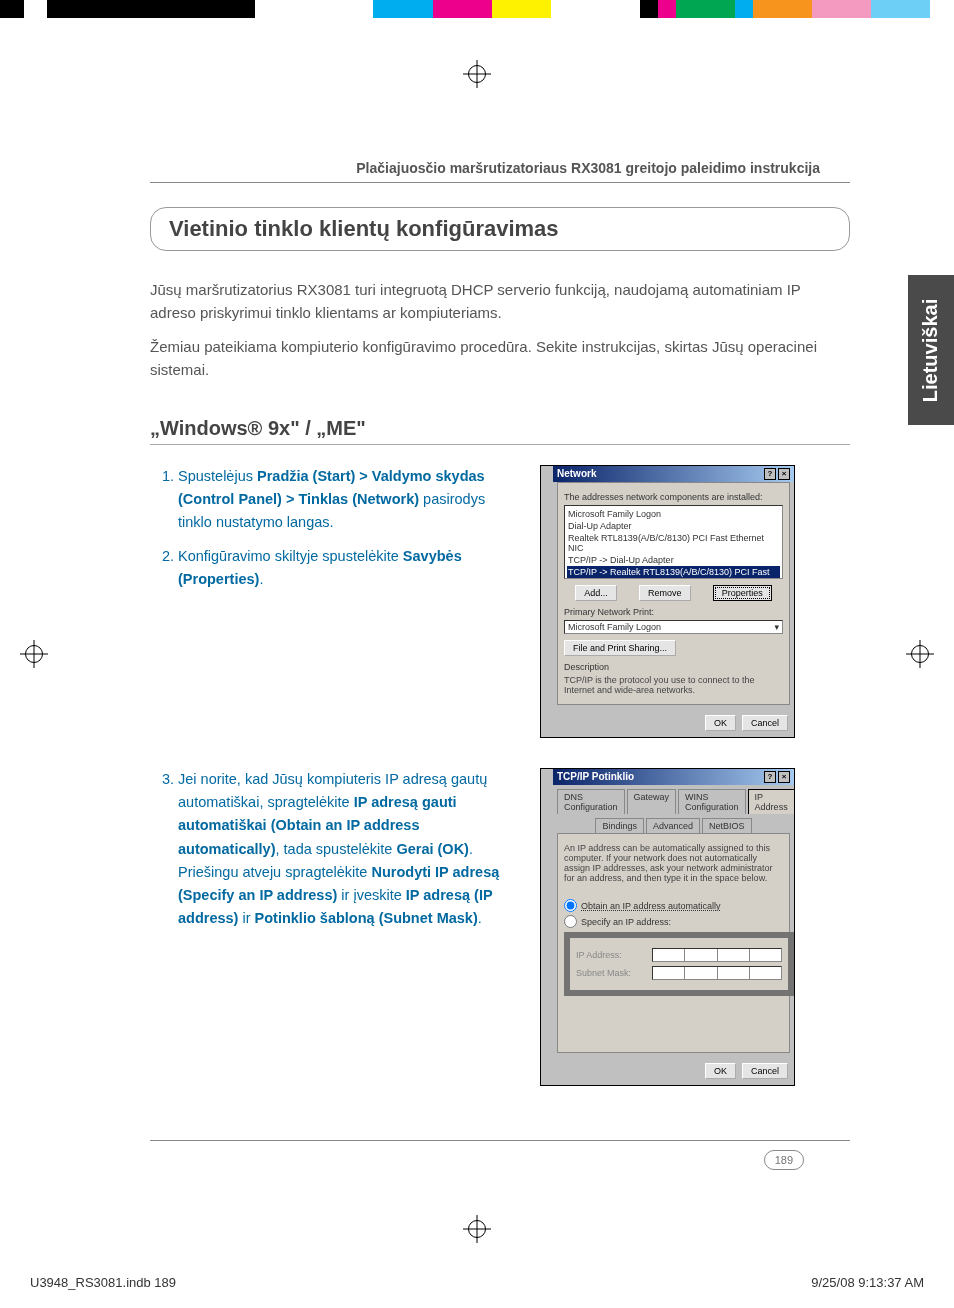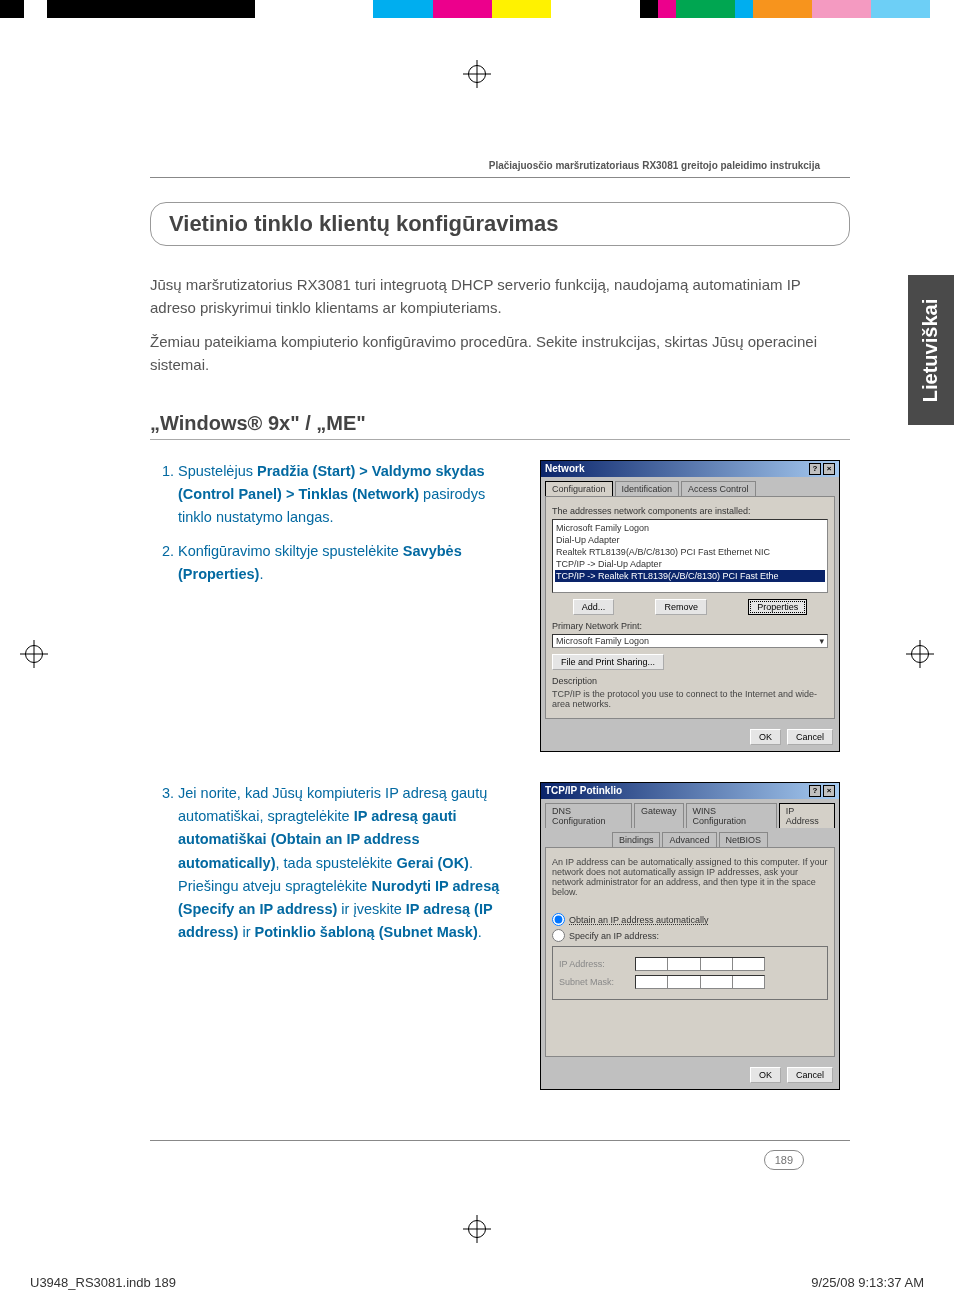--- a/index.html
+++ b/index.html
@@ -22,21 +22,21 @@
   }
   .regmark::before { left: 50%; top: 0; width: 1px; height: 100%; transform: translateX(-50%); }
   .regmark::after { top: 50%; left: 0; height: 1px; width: 100%; transform: translateY(-50%); }
   .regmark .circ { position:absolute; left:50%; top:50%; width:18px; height:18px; border:1px solid #000; border-radius:50%; transform:translate(-50%,-50%); }
   .page {
     position: absolute;
     left: 150px; top: 160px;
     width: 700px;
   }
   .doc-head {
-    font-size: 10px; font-weight: bold; color: #555;
+    font-size: 14px; font-weight: bold; color: #555;
     padding-bottom: 6px;
   }
   .hr { border-top: 1px solid #888; margin-bottom: 24px; }
   .section-title {
     border: 1px solid #999;
     border-radius: 16px;
     padding: 8px 18px;
     font-size: 22px;
     font-weight: bold;
     color: #444;
@@ -77,21 +77,22 @@
     font-weight: bold;
     font-size: 20px;
     white-space: nowrap;
   }
   
   .win {
     font-family: Tahoma, Arial, sans-serif;
     font-size: 10px;
     background: #c0c0c0;
     border: 1px solid #000;
-    width: 300px;
+    width: 255px;
+    padding-left: 12px;
   }
   .win .titlebar {
     background: linear-gradient(to right, #0a246a, #a6caf0);
     color: #fff;
     font-weight: bold;
     padding: 2px 4px;
     font-size: 10px;
     display: flex;
     justify-content: space-between;
   }
@@ -105,21 +106,21 @@
   .win .listbox div { padding:1px; }
   .win .listbox .sel { background:#0a246a; color:#fff; }
   .win .btnrow { display:flex; justify-content:space-around; margin:6px 0; }
   .win button.wbtn { font-size:9px; padding:2px 8px; background:#e5e5e5; border:1px outset #fff; }
   .win button.wbtn.focus { border:1px solid #000; outline:1px dotted #000; outline-offset:-3px; }
   .win .label9 { font-size:9px; margin:3px 0; display:block; }
   .win .drop { background:#fff; border:1px inset #888; padding:1px 3px; font-size:9px; display:flex; justify-content:space-between; }
   .win .footer { display:flex; justify-content:flex-end; gap:6px; padding:6px; }
   .win .radio { display:flex; align-items:center; gap:4px; margin:3px 0; font-size:9px; }
   .win .radio input { margin:0; }
-  .win fieldset { border:1px solid #737373; padding:6px; margin-top:4px; }
+  .win fieldset { border:6px solid #737373; padding:6px; margin-top:4px; }
   .win .iprow { display:flex; align-items:center; gap:6px; margin:4px 0; font-size:9px; color:#888; }
   .win .ipbox { background:#fff; border:1px inset #888; width:130px; height:14px; display:flex; }
   .win .ipbox span { flex:1; border-right:1px solid #888; }
   .win .ipbox span:last-child { border-right:none; }
   .page-num {
     position:absolute;
     right:150px; top:1150px;
     border:1px solid #888; border-radius:10px;
     padding:3px 10px; font-size:11px; font-weight:normal; color:#737373;
   }
@@ -195,25 +196,20 @@
     <div class="col-img">
 
       <div class="win">
         <div class="titlebar">
           <span>Network</span>
           <div class="btns">
             <div class="wb">?</div>
             <div class="wb">×</div>
           </div>
         </div>
-        <div class="tabs">
-          <div class="tab active">Configuration</div>
-          <div class="tab">Identification</div>
-          <div class="tab">Access Control</div>
-        </div>
         <div class="panel">
           <span class="label9">The addresses network components are installed:</span>
           <div class="listbox">
             <div>Microsoft Family Logon</div>
             <div>Dial-Up Adapter</div>
             <div>Realtek RTL8139(A/B/C/8130) PCI Fast Ethernet NIC</div>
             <div>TCP/IP -&gt; Dial-Up Adapter</div>
             <div class="sel">TCP/IP -&gt; Realtek RTL8139(A/B/C/8130) PCI Fast Ethe</div>
           </div>
           <div class="btnrow">

